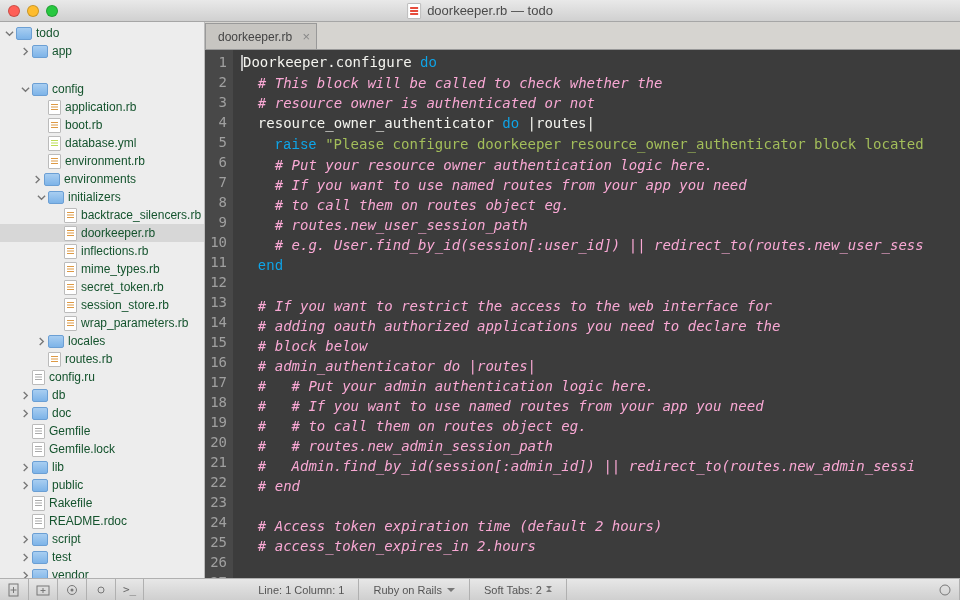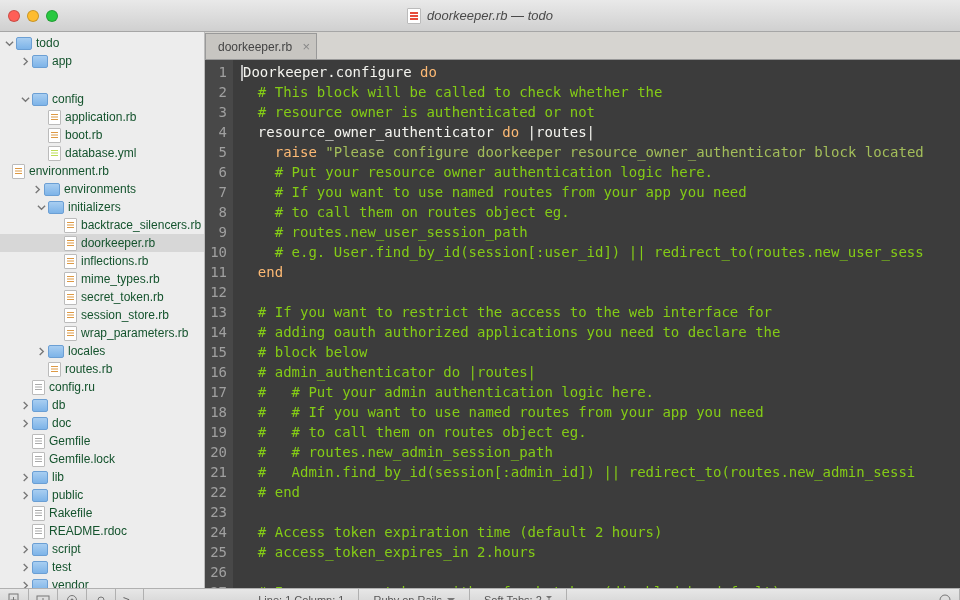--- a/index.html
+++ b/index.html
@@ -1,18 +1,18 @@
 <!DOCTYPE html>
 <html><head>
 <meta charset="utf-8">
 <style>
 * { margin: 0; padding: 0; box-sizing: border-box; }
 body { font-family: "Lucida Grande", Arial, sans-serif; font-size: 12px; background: #e8e8e8; overflow: hidden; width: 960px; height: 600px; position: relative; }
 
-.titlebar { height: 32px; background: linear-gradient(#e9e9e9,#d0d0d0); border-bottom: 1px solid #a6a6a6; display: flex; align-items: center; position: relative; font-style: italic; }
+.titlebar { height: 22px; background: linear-gradient(#e9e9e9,#d0d0d0); border-bottom: 1px solid #a6a6a6; display: flex; align-items: center; position: relative; }
 .traffic { display: flex; gap: 7px; margin-left: 8px; }
 .traffic span { width: 12px; height: 12px; border-radius: 50%; border: 1px solid rgba(0,0,0,.2); }
 .tl-red { background:#ff5f57; } .tl-yel { background:#febc2e; } .tl-grn { background:#28c840; }
 .window-title { position: absolute; left: 50%; transform: translateX(-50%); font-size: 13px; color: #4a4a4a; display: flex; align-items: center; gap: 6px; }
 .doc-ico { width: 14px; height: 16px; background: #fff; border: 1px solid #bbb; border-radius: 1px; position: relative; }
 .doc-ico::after { content:""; position:absolute; left:2px; right:2px; top:3px; height:2px; background:#e74c3c; box-shadow: 0 3px 0 #e74c3c, 0 6px 0 #e74c3c; }
 
 .main { display: flex; height: 556px; }
 .sidebar { width: 205px; background: #ededed; border-right: 1px solid #bcbcbc; overflow: auto; padding-top: 2px; font-size: 12px; color: #14532d; }
 .node { display: flex; align-items: center; height: 18px; cursor: default; white-space: nowrap; }
@@ -27,23 +27,23 @@
 .file.txt::after { content:""; position:absolute; left:2px; right:2px; top:3px; height:1.5px; background:#aaa; box-shadow:0 2.5px 0 #aaa, 0 5px 0 #aaa; }
 
 .editor-col { flex: 1; display: flex; flex-direction: column; background: #3b3b3b; }
 .tabbar { height: 28px; background: #d6d4d0; border-bottom: 1px solid #999; display: flex; align-items: flex-end; }
 .tab { height: 26px; padding: 0 24px 0 12px; background: #c7c5c1; border: 1px solid #999; border-bottom: none; display: flex; align-items: center; font-size: 12px; color: #444; position: relative; }
 .tab .close { position: absolute; right: 6px; font-size: 13px; color: #888; }
 
 .code-wrap { flex: 1; display: flex; background: #3c3c3c; overflow: hidden; }
 .gutter { width: 28px; background: #484848; color: #a0a0a0; text-align: right; padding: 2px 6px 2px 0; font-family: Menlo,Consolas,monospace; font-size: 14px; line-height: 20px; }
 .code { flex: 1; padding: 2px 0 2px 8px; font-family: Menlo,Consolas,monospace; font-size: 14px; line-height: 20px; color: #f5f5f0; white-space: pre; overflow: hidden; }
-.kw { color: #fdba74; }
+.kw { color: #0ea5e9; font-family: Liberation Mono, monospace; }
 .str { color: #a3be5a; }
-.cm { color: #84cc16; }
+.cm { color: #f9a8d4; font-style: italic; }
 .cursor { background: #bbb; display:inline-block; width:2px; height:16px; vertical-align:middle; }
 
 .status { height: 22px; background: linear-gradient(#e7e7e7,#cfcfcf); border-top: 1px solid #b0b0b0; display: flex; align-items: center; font-size: 11px; color: #555; }
 .sb-btn { height: 22px; padding: 0 7px; border-right: 1px solid #b0b0b0; display: flex; align-items: center; cursor: default; }
 .sb-text { padding: 0 14px; border-right: 1px solid #b0b0b0; height: 22px; display: flex; align-items: center; }
 .drop::after { content: ""; display: inline-block; margin-left: 5px; border: 4px solid transparent; border-top-color: #777; transform: translateY(2px); }
 .spin::after { content:"";display:inline-block;margin-left:4px;width:0;height:0;border:3px solid transparent;border-top-color:#777;border-bottom-color:#777;transform:translateY(-1px); }
 </style>
 </head>
 <body>
@@ -97,21 +97,21 @@
       <div class="node" style="padding-left: 36px;">
         <span class="spacer"></span>
         <span class="file rb"></span>
         <span>boot.rb</span>
       </div>
       <div class="node" style="padding-left: 36px;">
         <span class="spacer"></span>
         <span class="file yml"></span>
         <span>database.yml</span>
       </div>
-      <div class="node" style="">
+      <div class="node" style="padding-left: 36px;">
         <span class="spacer"></span>
         <span class="file rb"></span>
         <span>environment.rb</span>
       </div>
       <div class="node" style="padding-left: 32px;">
         <span class="arr">
           <svg viewBox="0 0 10 10">
             <path d="M3 1 L7 5 L3 9" fill="none" stroke="#777" stroke-width="1.5"></path>
           </svg>
         </span>

